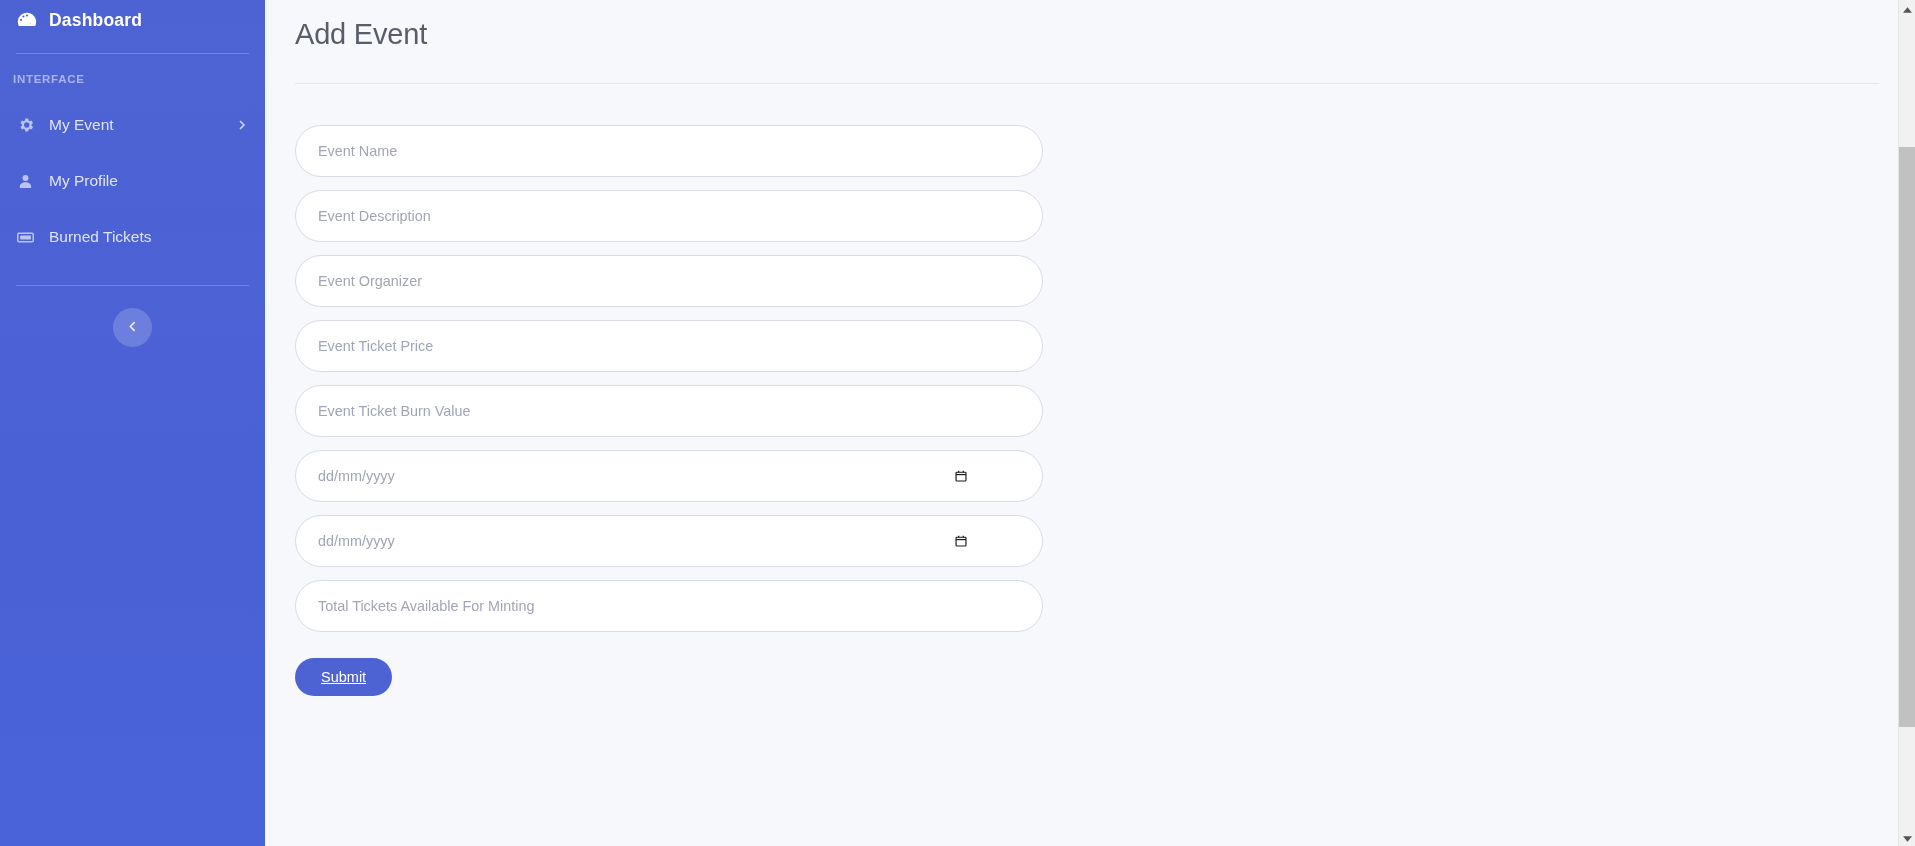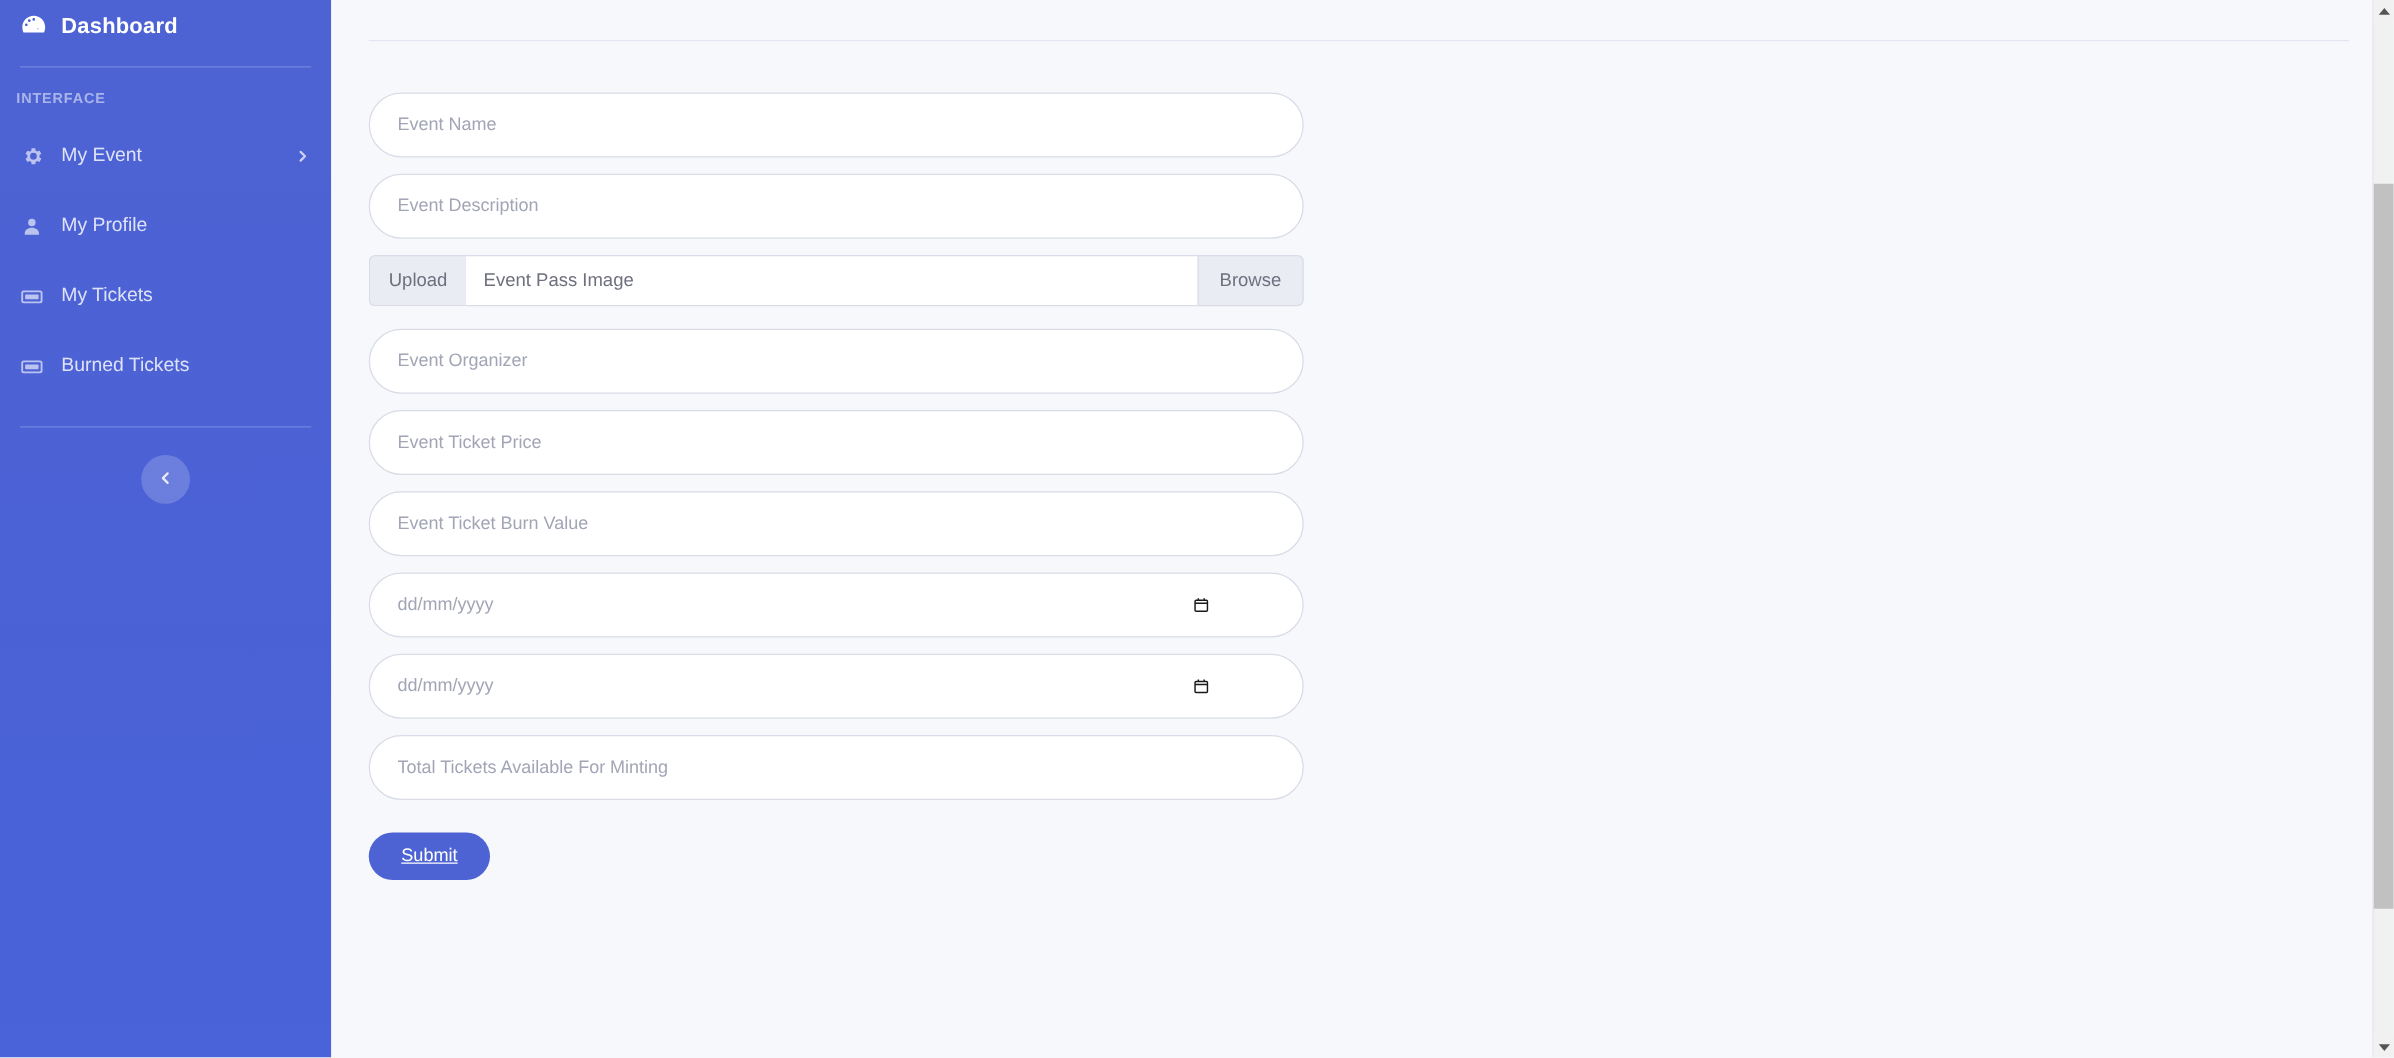--- a/index.html
+++ b/index.html
@@ -294,37 +294,28 @@
     <div class="nav-item">
       <span class="nav-icon">
         <svg width="17" height="17" viewBox="0 0 24 24" fill="#ffffff">
           <circle cx="12" cy="7" r="4.2"></circle>
           <path d="M12 13c-4.4 0-8 2.6-8 5.8V21h16v-2.2c0-3.2-3.6-5.8-8-5.8z"></path>
         </svg>
       </span>
       <span class="nav-label">My Profile</span>
     </div>
 
+
     <div class="nav-item">
       <span class="nav-icon">
         <svg width="19" height="19" viewBox="0 0 24 24" fill="none" stroke="#ffffff" stroke-width="1.9">
           <rect x="2.2" y="6.5" width="19.6" height="11" rx="1.6"></rect>
           <rect x="5.2" y="9.6" width="13.6" height="4.8" rx="0.8" fill="#ffffff" stroke="none"></rect>
         </svg>
       </span>
-      <span class="nav-label">My Tickets</span>
-    </div>
-
-    <div class="nav-item">
-      <span class="nav-icon">
-        <svg width="19" height="19" viewBox="0 0 24 24" fill="none" stroke="#ffffff" stroke-width="1.9">
-          <rect x="2.2" y="6.5" width="19.6" height="11" rx="1.6"></rect>
-          <rect x="5.2" y="9.6" width="13.6" height="4.8" rx="0.8" fill="#ffffff" stroke="none"></rect>
-        </svg>
-      </span>
       <span class="nav-label">Burned Tickets</span>
     </div>
 
   </nav>
 
   <div class="side-divider-2"></div>
 
   <div class="collapse-wrap">
     <button class="collapse-btn">
       <span>
@@ -333,33 +324,29 @@
         </svg>
       </span>
     </button>
   </div>
 
 </aside>
 
 <main class="main">
   <div class="main-inner">
 
+    <h1 class="page-title">Add Event</h1>
     <div class="title-rule"></div>
 
     <form class="form">
 
       <input class="field" type="text" placeholder="Event Name" style="">
 
       <input class="field" type="text" placeholder="Event Description" style="">
 
-      <div class="upload-group">
-        <span class="upload-label">Upload</span>
-        <input class="upload-input" type="text" placeholder="Event Pass Image" style="">
-        <button class="browse-btn" type="button">Browse</button>
-      </div>
 
       <input class="field" type="text" placeholder="Event Organizer" style="">
 
       <input class="field" type="text" placeholder="Event Ticket Price" style="">
 
       <input class="field" type="text" placeholder="Event Ticket Burn Value" style="">
 
       <div class="field date-field">
         <span>dd/mm/yyyy</span>
         <span class="cal-icon">

